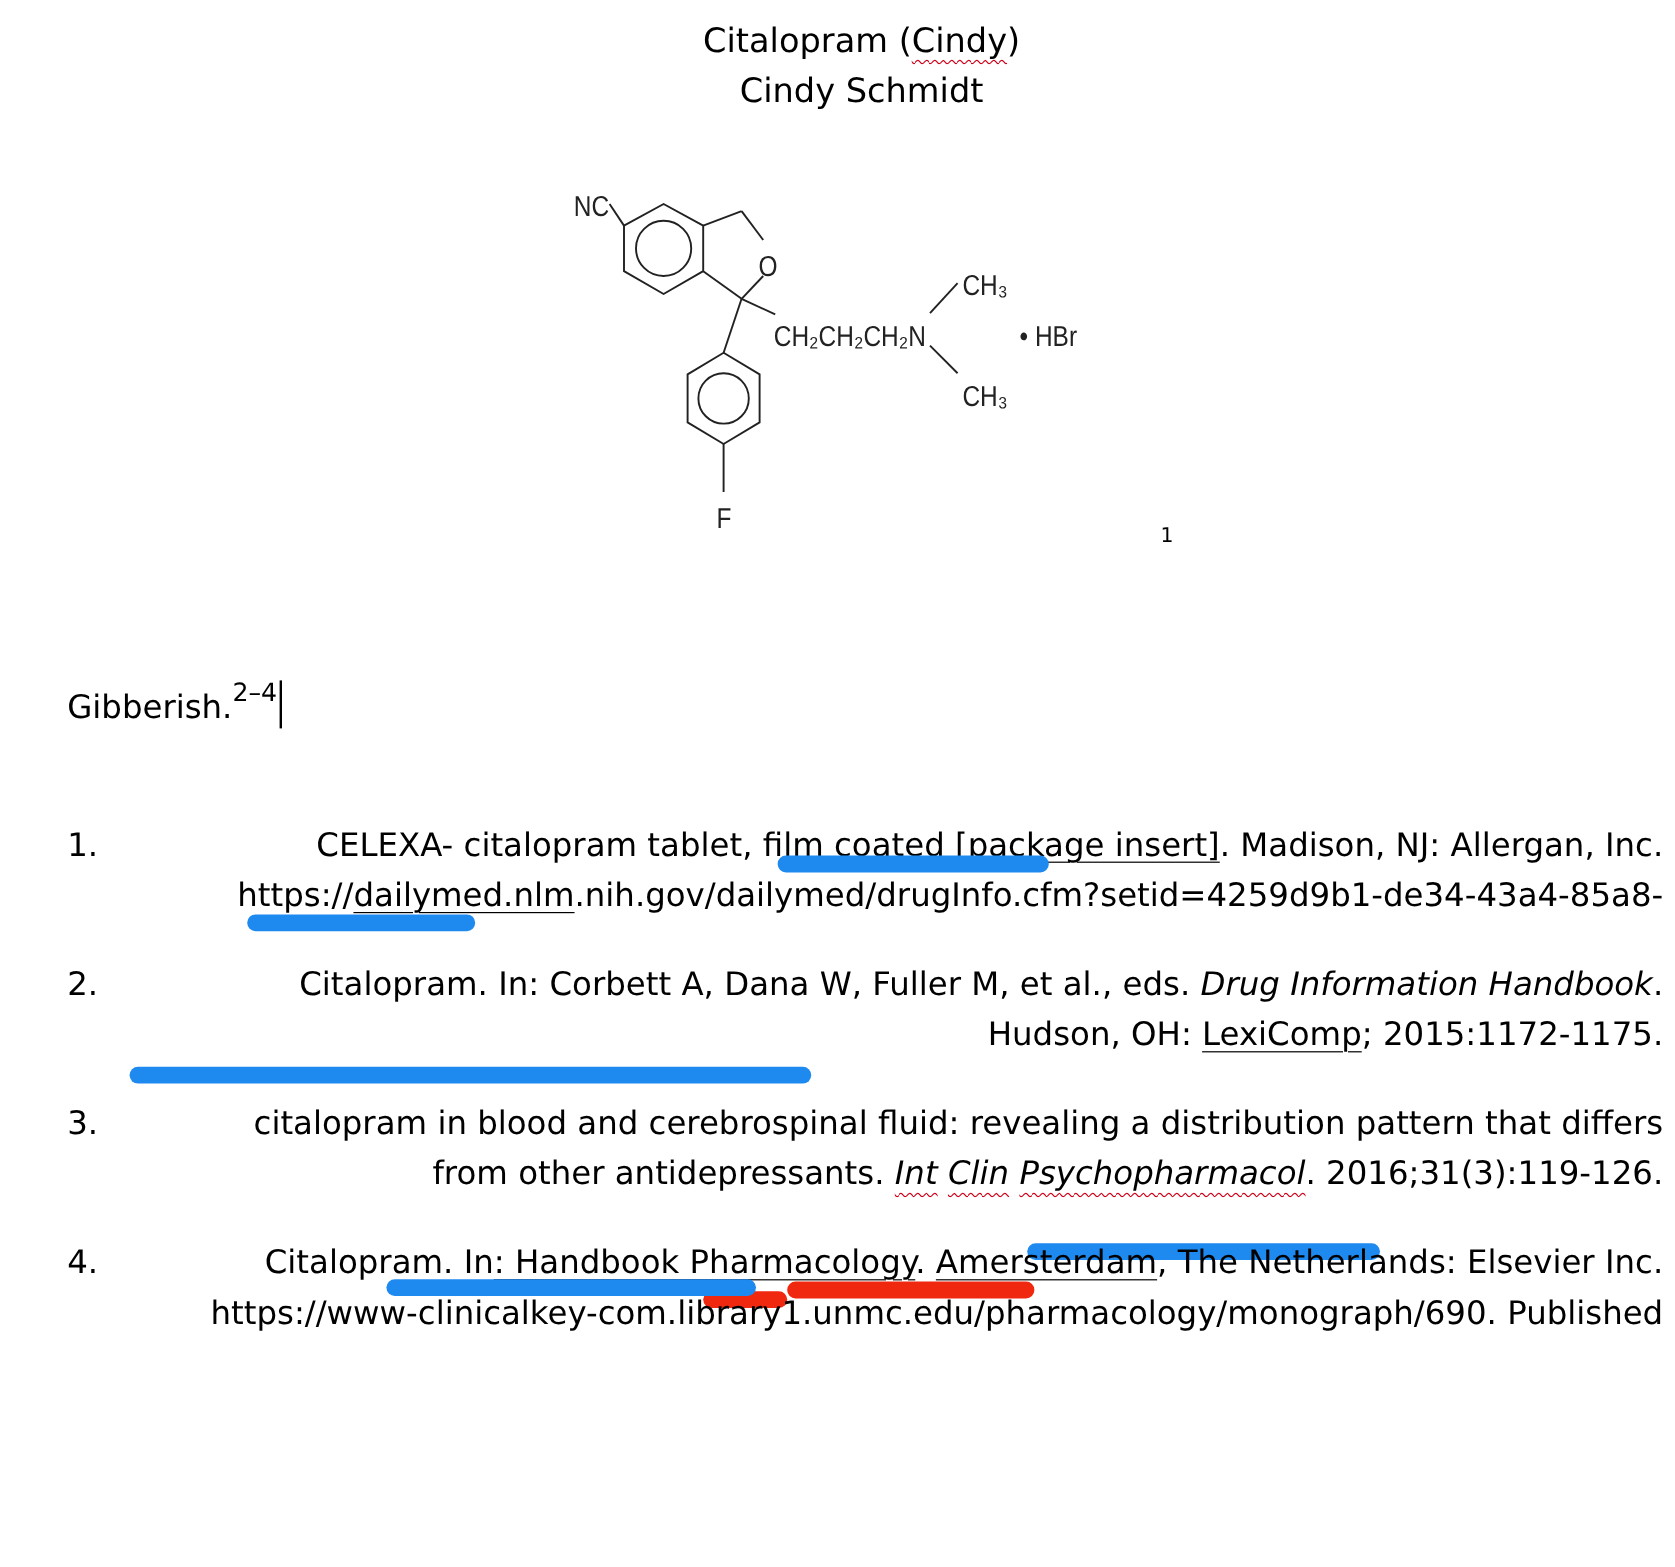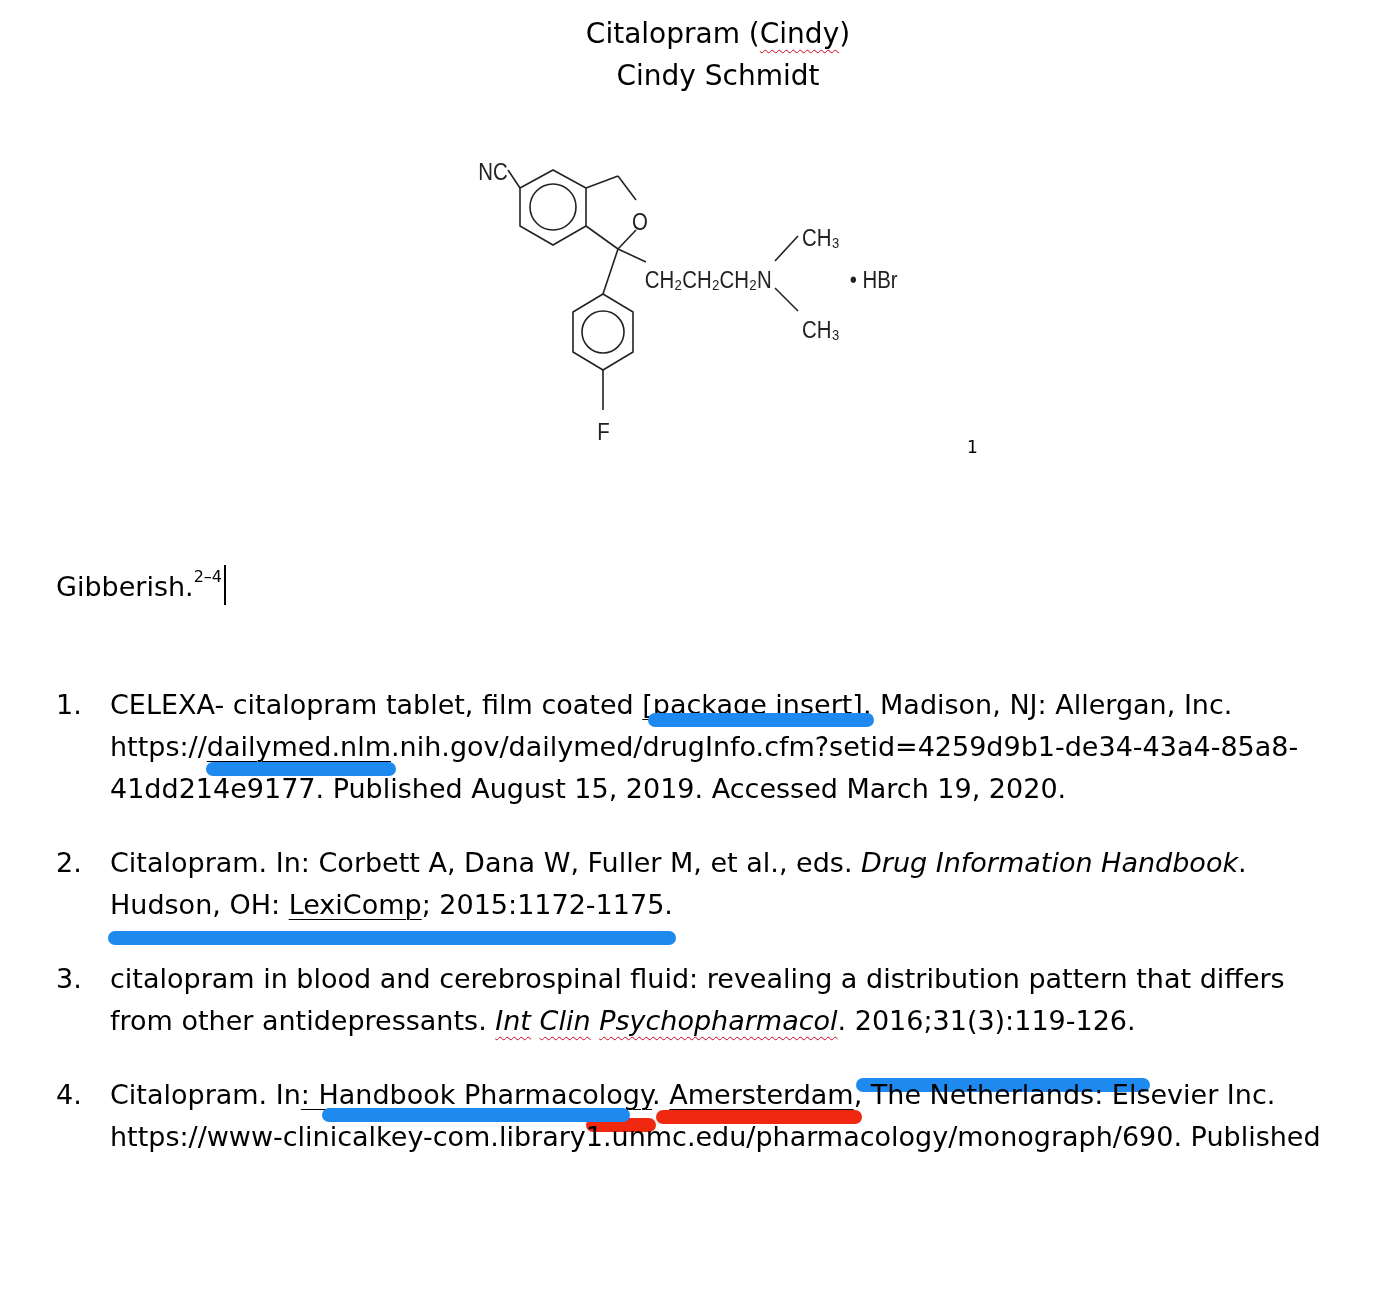--- a/index.html
+++ b/index.html
@@ -7,26 +7,26 @@
          font-family:"DejaVu Sans", "Liberation Sans", sans-serif; color:#000; }
   .title { position:absolute; left:0; width:1436px; text-align:center; font-size:28px; line-height:42px; }
   .title-1 { top:13px; }
   .title-2 { top:55px; }
   .squiggle-red { text-decoration: underline wavy #d0021b; text-decoration-thickness:1px; text-underline-offset:6px; }
   .squiggle-blue { text-decoration: underline wavy #1a55d9; text-decoration-thickness:1px; text-underline-offset:6px; }
   .ul { text-decoration: underline; text-underline-offset:5px; text-decoration-thickness:1px; }
   .structure { position:absolute; left:468px; top:148px; width:450px; height:310px; }
   .fn-marker { position:absolute; left:967px; top:437px; font-size:17px; }
   .body-text { position:absolute; left:56px; top:560px; font-size:27px; line-height:42px; }
-  .body-text sup { font-size:16px; position:relative; top:-4px; }
+  .body-text sup { font-size:21px; position:relative; top:-4px; }
   .cursor { display:inline-block; width:2px; height:40px; background:#000; vertical-align:middle; margin-left:2px; position:relative; top:-4px; }
   .refs { position:absolute; left:56px; top:684px; width:1330px; font-size:27px; line-height:42px; }
   .ref { position:relative; padding-left:54px; margin-bottom:32px; white-space:nowrap; }
   .ref .num { position:absolute; left:0; top:0; }
-  .ref .line { display:block; height:42px; }
+  .ref .line { display:block; height:42px;text-align:right; }
   .hl { position:absolute; height:14px; border-radius:8px; }
   .hl-blue { background:#1e8af0; }
   .hl-red { background:#f0280f; }
   i { }
 </style>
 </head>
 <body>
 
 <div class="title title-1"><span>Citalopram (</span><span class="squiggle-red">Cindy</span><span>)</span></div>
 <div class="title title-2">Cindy Schmidt</div>
@@ -69,21 +69,20 @@
 <div class="fn-marker">1</div>
 
 <div class="body-text"><span>Gibberish.</span><sup>2–4</sup><span class="cursor"></span></div>
 
 <div class="refs">
 
   <div class="ref">
     <span class="num">1.</span>
     <span class="line"><span>CELEXA- citalopram tablet, film coated </span><span class="ul">[package insert]</span><span>. Madison, NJ: Allergan, Inc.</span></span>
     <span class="line"><span>https://</span><span class="ul">dailymed.nlm</span><span>.nih.gov/dailymed/drugInfo.cfm?setid=4259d9b1-de34-43a4-85a8-</span></span>
-    <span class="line">41dd214e9177. Published August 15, 2019. Accessed March 19, 2020.</span>
     <div class="hl hl-blue" style="left:592px; top:29px; width:226px;"></div>
     <div class="hl hl-blue" style="left:150px; top:78px; width:190px;"></div>
   </div>
 
   <div class="ref">
     <span class="num">2.</span>
     <span class="line"><span>Citalopram. In: Corbett A, Dana W, Fuller M, et al., eds. </span><i>Drug Information Handbook</i><span>.</span></span>
     <span class="line"><span>Hudson, OH: </span><span class="ul squiggle-red">LexiComp</span><span>; 2015:1172-1175.</span></span>
     <div class="hl hl-blue" style="left:52px; top:89px; width:568px;"></div>
   </div>

